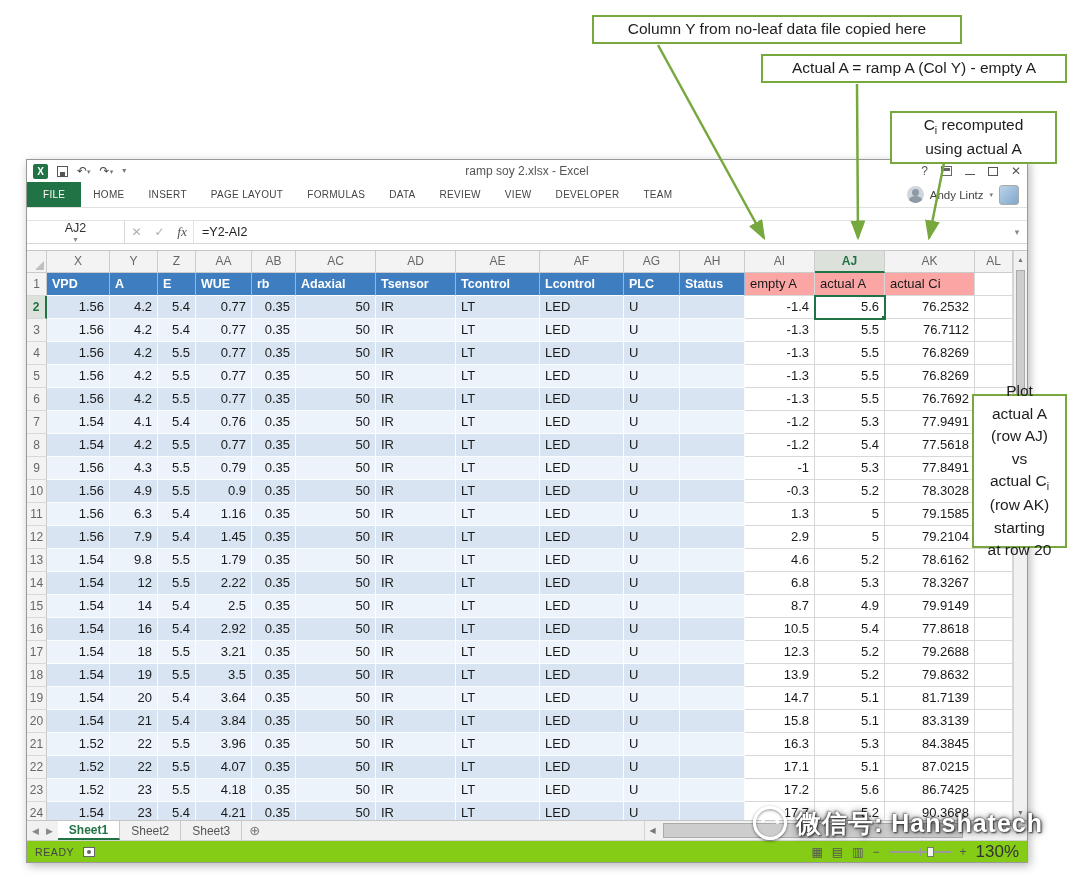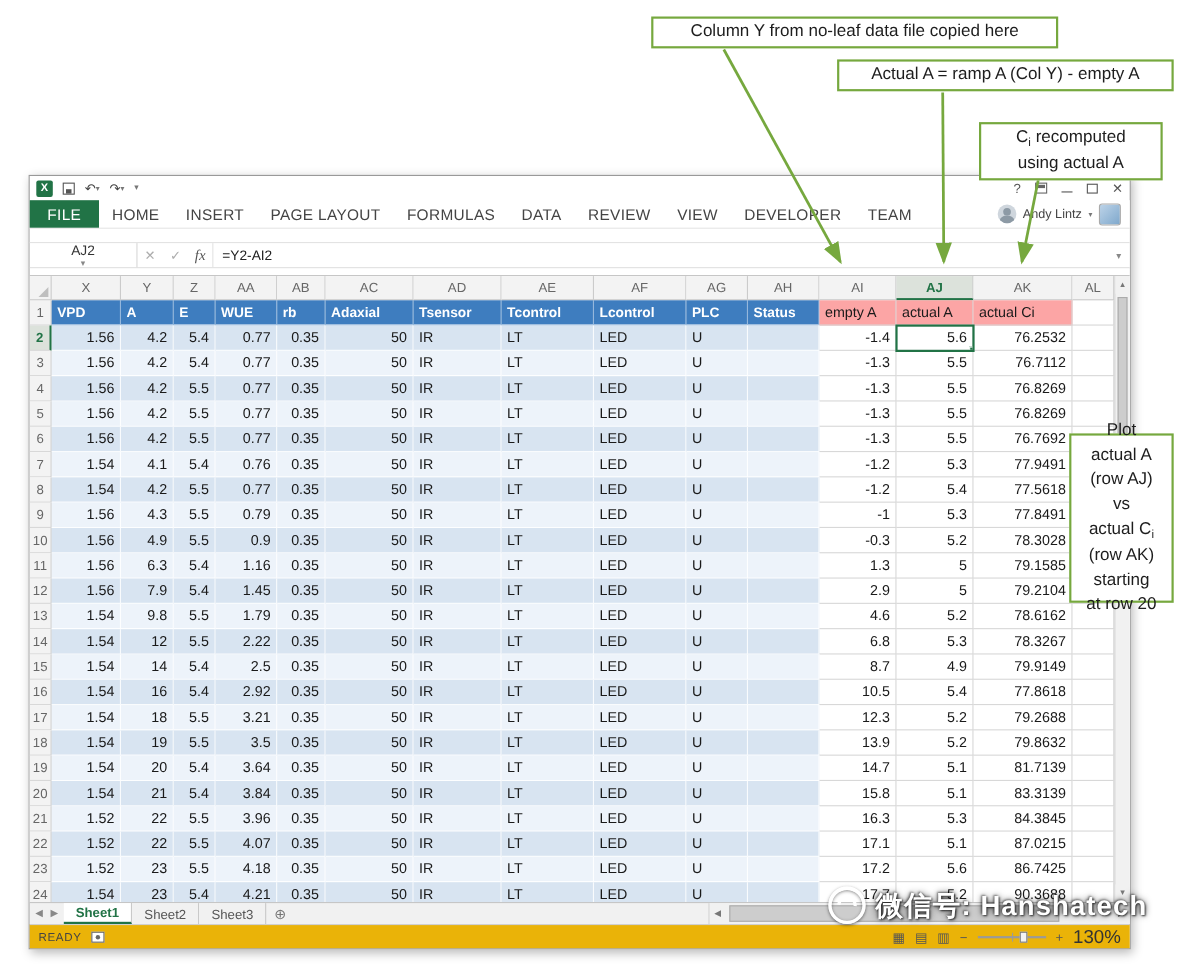--- a/index.html
+++ b/index.html
@@ -42,21 +42,21 @@
   .tb-right{margin-left:auto;display:flex;align-items:center;gap:13px;color:#555;}
   .i-help{font-size:12px;}
   .i-ribbonopts{width:11px;height:10px;border:1px solid #666;position:relative;}
   .i-ribbonopts::after{content:"";position:absolute;left:1px;top:1px;right:1px;height:3px;background:#666;}
   .i-min{width:10px;height:1px;background:#555;margin-top:6px;}
   .i-max{width:10px;height:9px;border:1px solid #555;}
   .i-close{font-size:12px;color:#555;}
 
   
   .ribbonrow{height:26px;display:flex;align-items:stretch;border-bottom:1px solid #E0E0E0;background:#fff;}
-  .rtab{display:flex;align-items:center;padding:0 12px;font-size:14px;color:#444;letter-spacing:.3px;cursor:default;}
+  .rtab{display:flex;align-items:center;padding:0 12px;font-size:10px;color:#444;letter-spacing:.3px;cursor:default;}
   .rtab.file{background:var(--excel-green);color:#fff;padding:0 16px;margin-left:0;}
   .ribbon-user{margin-left:auto;display:flex;align-items:center;gap:6px;padding-right:8px;font-size:11.5px;color:#444;}
   .avatar{width:17px;height:17px;border-radius:50%;background:#cfd6dd;position:relative;overflow:hidden;}
   .avatar::before{content:"";position:absolute;left:5px;top:3px;width:7px;height:7px;border-radius:50%;background:#8d9aa5;}
   .avatar::after{content:"";position:absolute;left:2px;top:10px;width:13px;height:8px;border-radius:50% 50% 0 0;background:#8d9aa5;}
   .user-dd{font-size:7px;color:#777;}
   .user-photo{width:20px;height:20px;border-radius:3px;background:linear-gradient(135deg,#bcd3e8,#7fa8cc);border:1px solid #aaa;}
 
   .gap{height:12px;background:#fff;}
   .gap2{height:6px;background:#fff;}
@@ -106,21 +106,21 @@
   .snav{display:flex;align-items:center;color:#888;font-size:9px;padding:0 5px;gap:7px;}
   .stab{display:flex;align-items:center;padding:0 11px;color:#555;border-right:1px solid #C9C9C9;background:#F1F1F1;}
   .stab.active{background:#fff;color:var(--excel-green);font-weight:bold;border-bottom:2px solid var(--excel-green);}
   .newsheet{display:flex;align-items:center;padding:0 7px;color:#777;font-size:13px;}
   .hscroll{margin-left:auto;width:383px;display:flex;align-items:center;background:#F1F1F1;border-left:1px solid #D4D4D4;}
   .hs-btn{width:15px;text-align:center;font-size:8px;color:#777;}
   .hs-track{flex:1;height:100%;position:relative;}
   .hs-thumb{position:absolute;top:2px;bottom:2px;left:3px;width:300px;background:#CDCDCD;border:1px solid #ABABAB;}
 
   
-  .statusbar{height:22px;display:flex;background:#eab308;border-top:1px solid #D0D0D0;
+  .statusbar{height:22px;display:flex;background:#84cc16;border-top:1px solid #D0D0D0;
     font-size:10.5px;color:#444;padding:0 8px;}
   .sb-left{display:flex;align-items:center;gap:9px;}
   .mode{letter-spacing:.6px;}
   .i-macro{width:12px;height:10px;border:1px solid #666;position:relative;background:#fff;}
   .i-macro::after{content:"";position:absolute;left:3px;top:2px;width:4px;height:4px;border-radius:50%;background:#666;}
   .sb-right{margin-left:auto;display:flex;align-items:center;gap:9px;}
   .sb-view{font-size:12px;color:#555;}
   .zoom-minus,.zoom-plus{font-size:12px;color:#555;}
   .zoom-track{width:62px;height:2px;background:#9a9a9a;position:relative;display:inline-block;}
   .zoom-notch{position:absolute;left:50%;top:-3px;width:1px;height:8px;background:#9a9a9a;}
@@ -172,20 +172,21 @@
   <div class="xl-window">
 
     <div class="titlebar">
       <div class="tb-left">
         <span class="xl-logo">X</span>
         <span class="i-save"></span>
         <span class="qat">↶<span class="dd">▾</span></span>
         <span class="qat">↷<span class="dd">▾</span></span>
         <span class="qat dd" style="font-size:8px;color:#777;">▾</span>
       </div>
+      <div class="tb-title">ramp soy 2.xlsx - Excel</div>
       <div class="tb-right">
         <span class="i-help">?</span>
         <span class="i-ribbonopts"></span>
         <span class="i-min"></span>
         <span class="i-max"></span>
         <span class="i-close">✕</span>
       </div>
     </div>
 
     <div class="ribbonrow">

